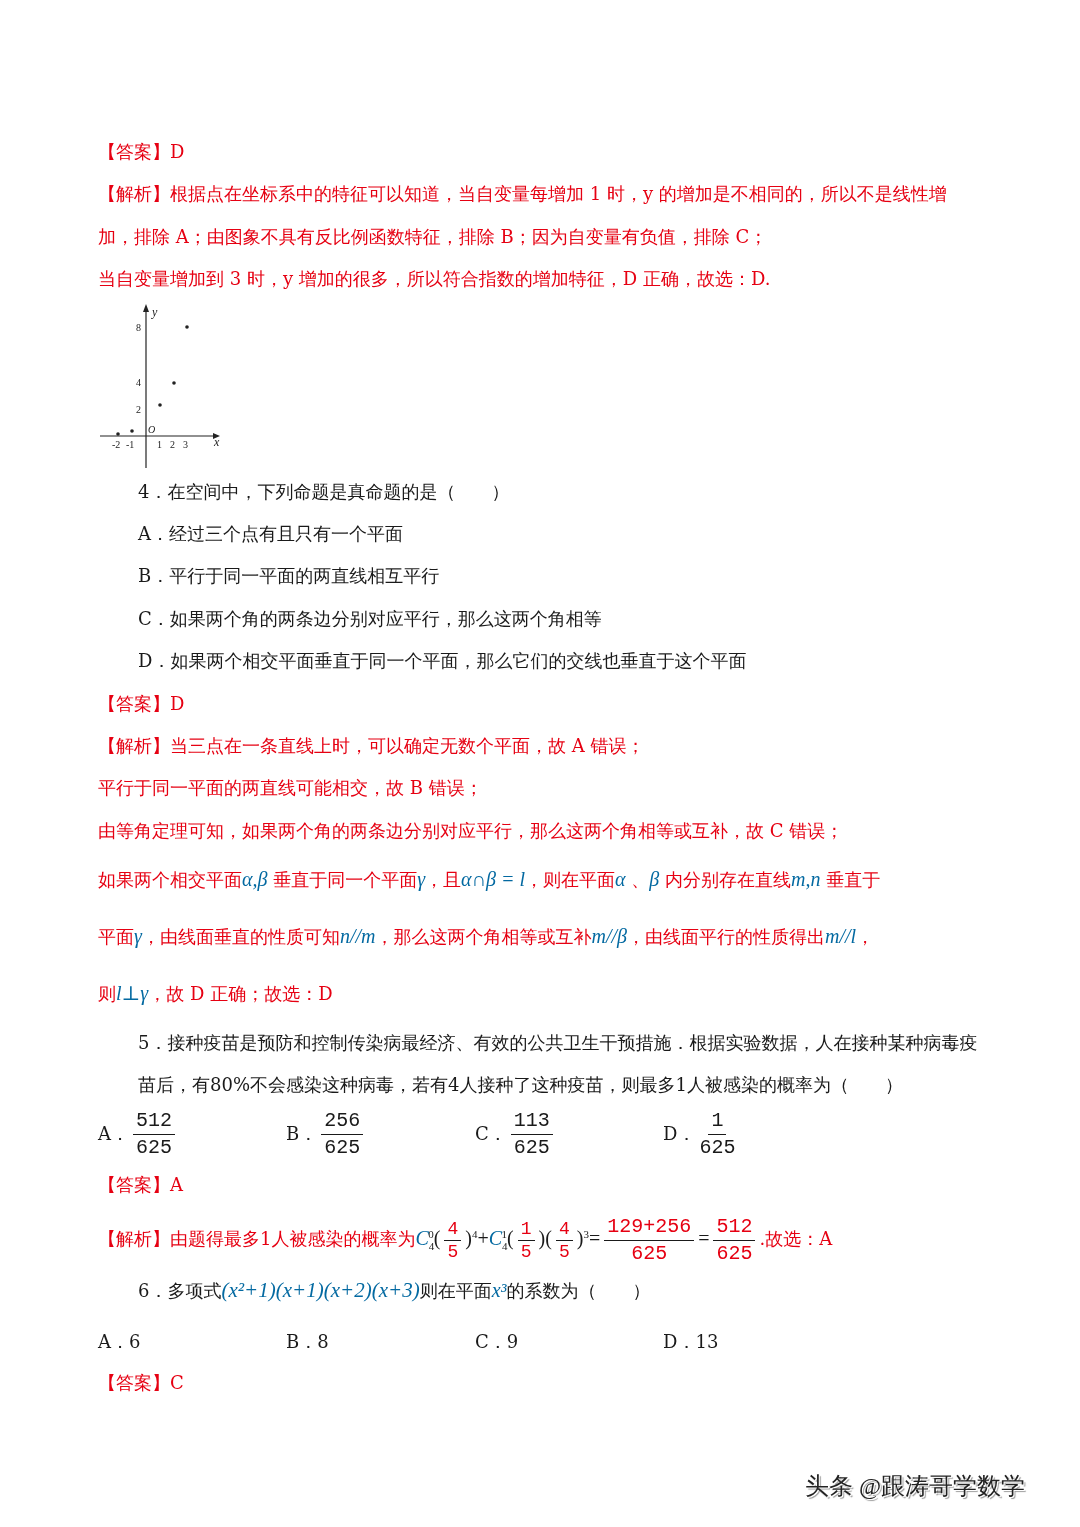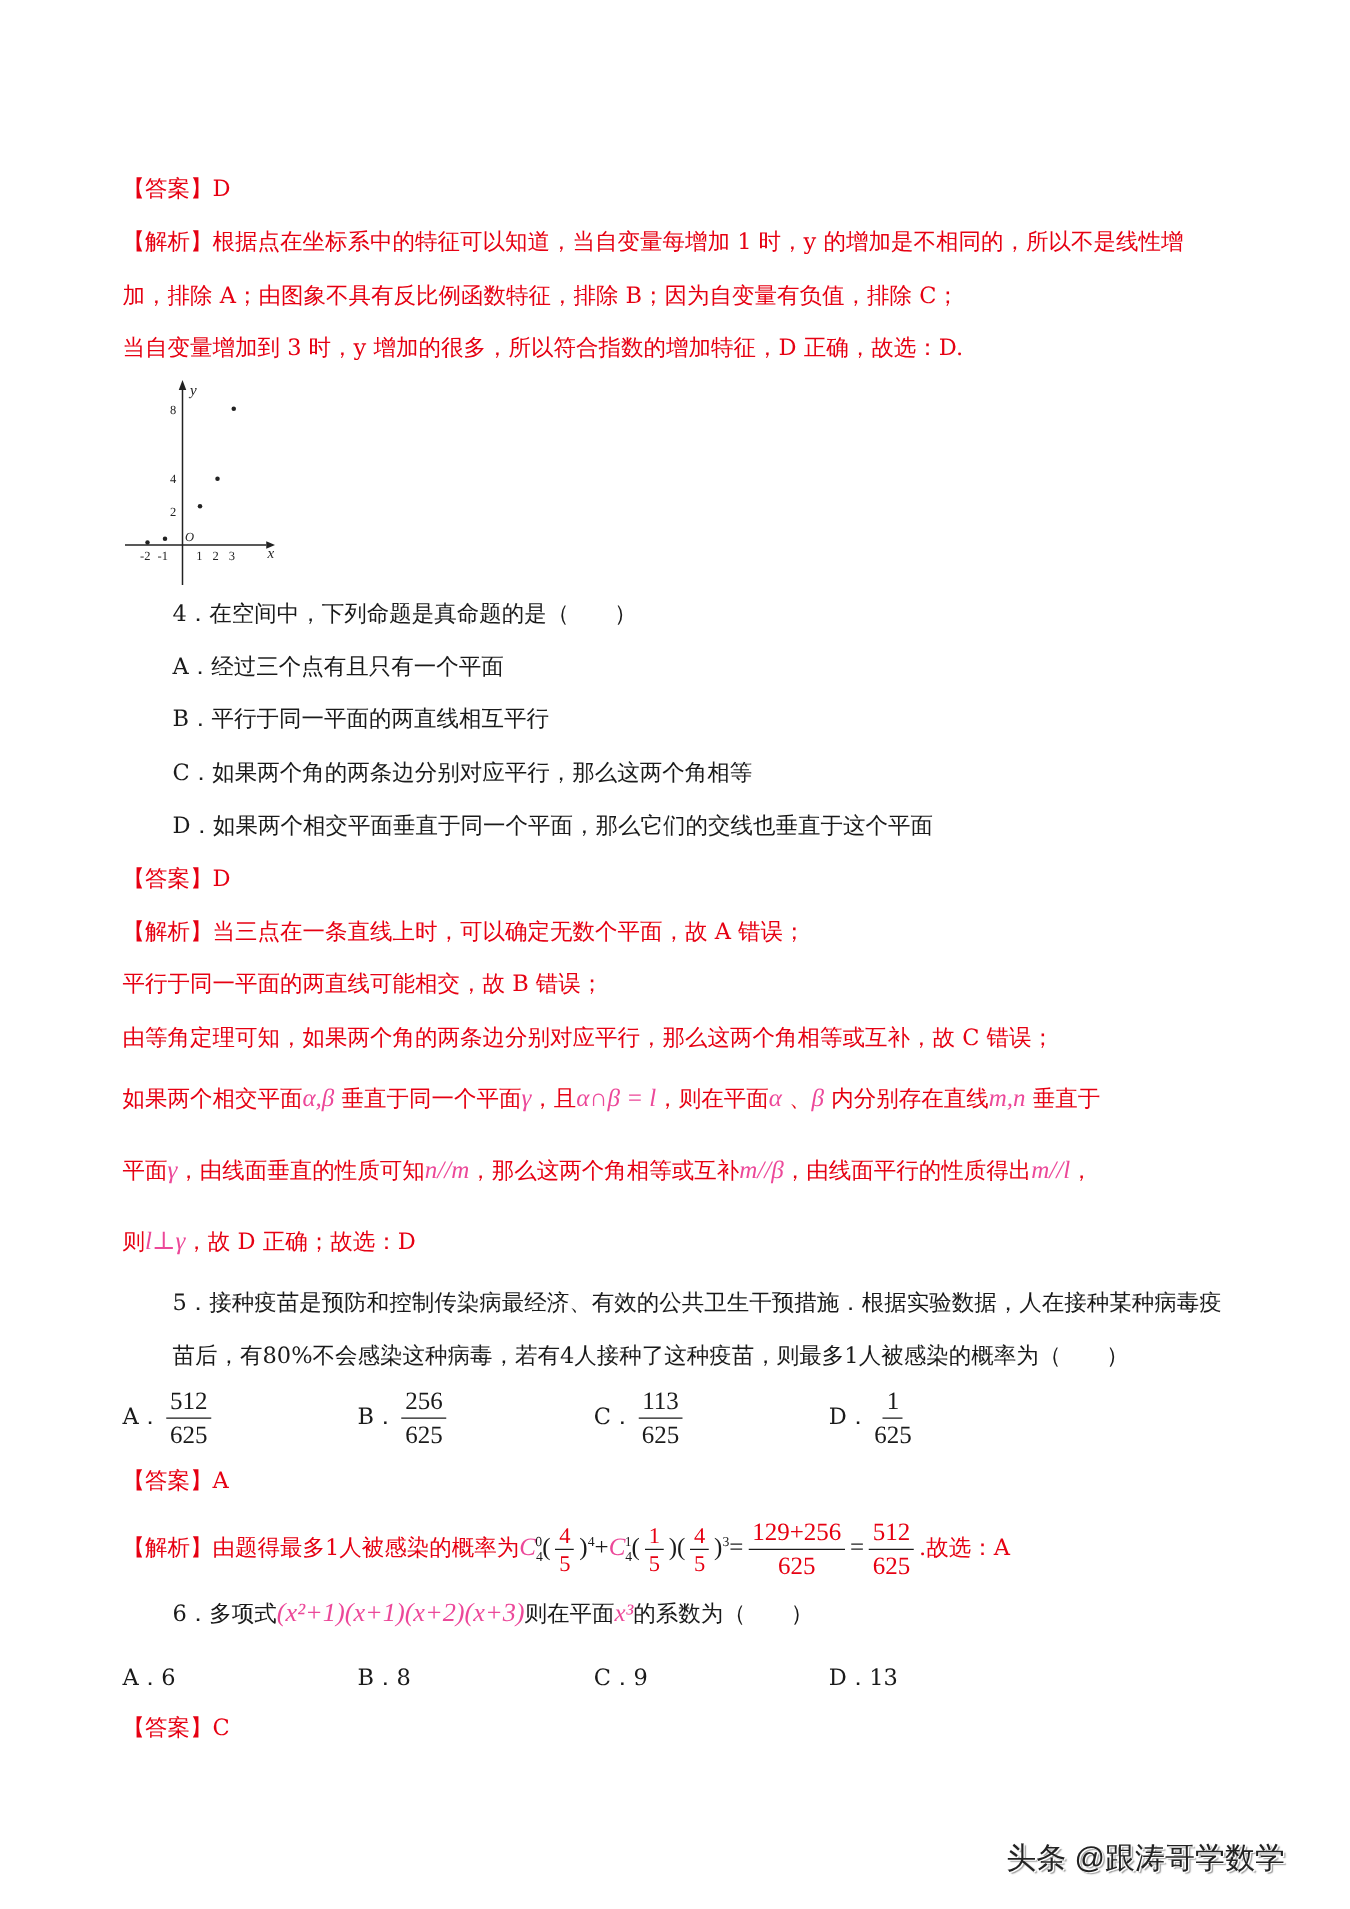--- a/index.html
+++ b/index.html
@@ -1,28 +1,28 @@
 <!DOCTYPE html>
 <html><head>
 <meta charset="utf-8">
 <style>
   html, body { margin: 0; padding: 0; background: #ffffff; }
   body { width: 1080px; height: 1527px; position: relative; overflow: hidden;
          font-family: "DejaVu Serif", "Liberation Serif", serif; color: #1a1a1a; }
   .line { position: absolute; left: 98px; font-size: 18px; white-space: nowrap; line-height: 24px; text-align: right; }
   .red { color: #e60012; }
   .black { color: #1a1a1a; margin-left: 40px; }
-  .math { font-family: "Liberation Serif", "DejaVu Serif", serif; font-style: italic; color: #ec4899; font-size: 20px; }
+  .math { font-family: "Liberation Serif", "DejaVu Serif", serif; font-style: italic; color: #0369a1; font-size: 20px; }
   .mathn { font-family: "Liberation Serif", "DejaVu Serif", serif; color: #1a1a1a; font-size: 20px; }
   .frac { display: inline-flex; flex-direction: column; align-items: center; vertical-align: middle;
-          font-family: Liberation Serif, serif; font-size: 20px; line-height: 26px; margin: 0 4px; }
+          font-family: Liberation Mono, monospace; font-size: 20px; line-height: 26px; margin: 0 4px; }
   .frac .num { border-bottom: 1.5px solid #1a1a1a; padding: 0 3px; }
   .opt { position: absolute; font-size: 18px; }
   .graph { position: absolute; left: 98px; top: 300px; width: 130px; height: 170px; }
-  .watermark { position: absolute; left: 805px; top: 1470px; font-family: Liberation Sans, sans-serif;
+  .watermark { position: absolute; left: 805px; top: 1470px; font-family: Liberation Serif, serif;
                font-size: 24px; color: #222; text-shadow: 1px 1px 0 #fff, 2px 2px 1px #999; }
   sup { font-size: 12px; }
   sub { font-size: 12px; }
 </style>
 </head>
 <body>
 
 <div class="line red" style="top:140px">
   <span>【答案】</span><span>D</span>
 </div>

